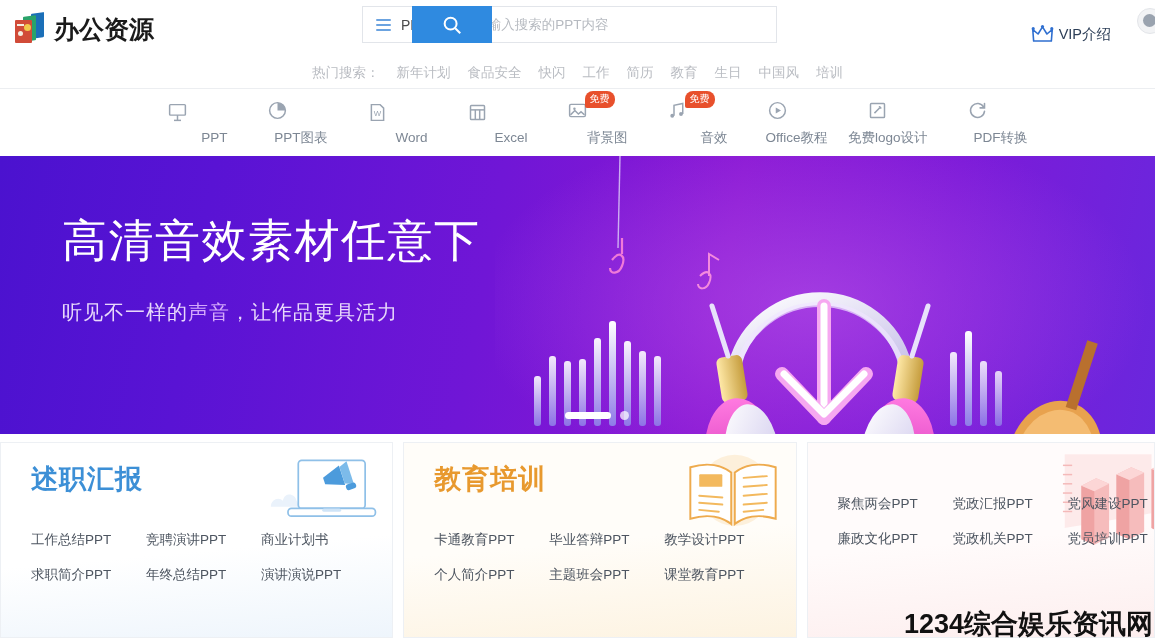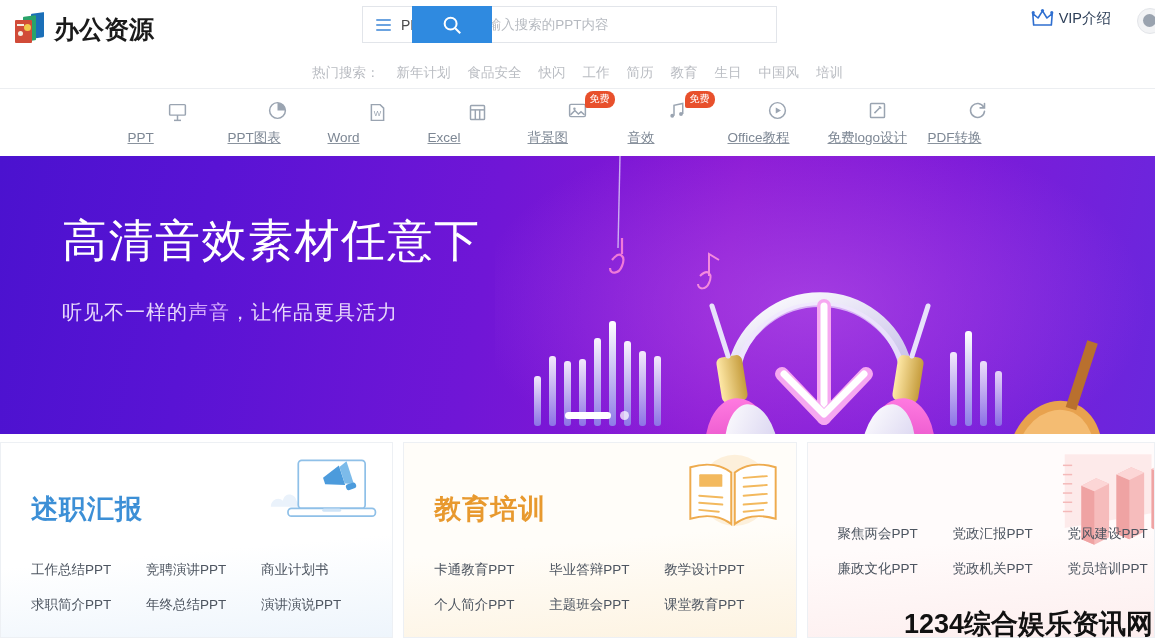--- a/index.html
+++ b/index.html
@@ -75,21 +75,21 @@
     left: 412px; top: 6px;
     width: 80px; height: 37px;
     background: #2f8ae0;
     border: none;
     cursor: pointer;
     display: flex; align-items: center; justify-content: center;
   }
 
   .vip-link {
     position: absolute;
-    right: 44px; top: 8px;
+    right: 44px; top: 24px;
     display: flex; align-items: center; gap: 5px;
     cursor: pointer;
   }
   .vip-text { font-size: 14.5px; color: #2c3e57; }
   .edge-avatar {
     position: absolute;
     right: -8px; top: 8px;
     width: 26px; height: 26px;
     border-radius: 50%;
     background: #f2f3f5;
@@ -119,25 +119,24 @@
     height: 68px;
     border-top: 1px solid #eceef1;
     display: flex;
     align-items: center;
     justify-content: center;
     gap: 0px;
     background: #fff;
   }
   .nav-item {
     width: 100px;
-    text-align: left;
+    text-align: right;
     position: relative;
     cursor: pointer;
     color: #8a939e;
-    text-decoration: underline;
   }
   .nav-ico {
     height: 24px;
     display: flex; align-items: center; justify-content: center;
     margin-bottom: 6px;
   }
   .nav-label { font-size: 13.5px; color: #7d8794; white-space: nowrap; }
   .badge {
     position: absolute;
     top: -8px; left: 57px;
@@ -205,21 +204,21 @@
     padding: 8px 0 0 0;
     background: #fff;
     height: 210px;
   }
   .card {
     position: relative;
     width: 395px;
     height: 196px;
     overflow: hidden;
     border: 1px solid #edf0f4;
-    padding: 48px 0 0 30px;
+    padding: 18px 0 0 30px;
   }
   .card.c1 { background: linear-gradient(175deg,#ffffff 55%, #eef5fc 100%); }
   .card.c2 { background: linear-gradient(175deg,#fffdf9 50%, #fdf3e1 100%); }
   .card.c3 { background: linear-gradient(175deg,#fffbfb 50%, #fdeeee 100%); width: 350px;}
   .card-title {
     font-size: 27px;
     font-weight: bold;
     letter-spacing: 1px;
     position: relative; z-index: 3;
   }

